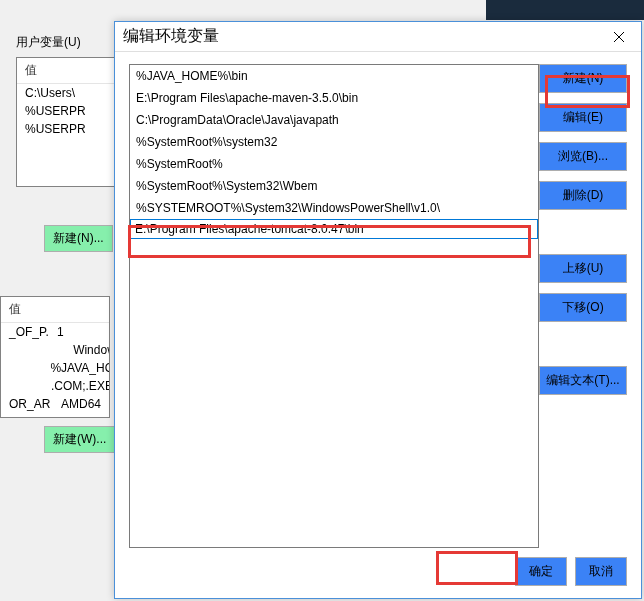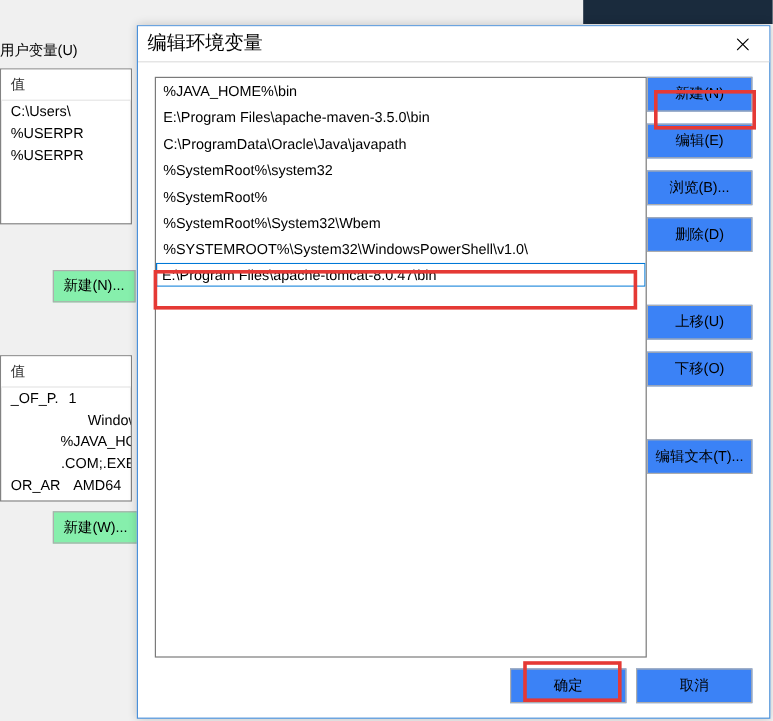--- a/index.html
+++ b/index.html
@@ -1,19 +1,19 @@
 <!DOCTYPE html>
 <html><head>
   <meta charset="utf-8">
   <style>
     * { margin: 0; padding: 0; box-sizing: border-box; font-family: "Microsoft YaHei", "Segoe UI", sans-serif; font-size: 12px; }
     body { background: #f0f0f0; width: 644px; height: 601px; overflow: hidden; position: relative; }
     
     .bg-window { position: absolute; left: 0; top: 0; width: 644px; height: 601px; background: #f0f0f0; }
-    .bg-title-area { position: absolute; left: 0; top: 30px; width: 133px; }
+    .bg-title-area { position: absolute; left: 16px; top: 30px; width: 133px; }
     .bg-label { padding: 4px 0 6px 0; }
     .bg-table { background: #fff; border: 1px solid #828282; width: 110px; }
     .bg-th { background: #fff; padding: 4px 8px; border-bottom: 1px solid #e5e5e5; color: #333; }
     .bg-td { padding: 2px 8px; white-space: nowrap; overflow: hidden; }
     .bg-btn { position: absolute; background: #86efac; border: 1px solid #adadad; padding: 4px 8px; cursor: pointer; }
     
     .bg-dark-strip { position: absolute; top: 0; right: 0; width: 158px; height: 20px; background: #1a2b3d; }
     
     .dialog { position: absolute; left: 114px; top: 21px; width: 528px; height: 578px; background: #fff; border: 1px solid #4a90d9; box-shadow: 0 0 8px rgba(0,0,0,0.2); }
     .titlebar { height: 30px; background: #fff; border-bottom: 1px solid #dfdfdf; display: flex; align-items: center; padding: 0 8px; position: relative; }
@@ -26,21 +26,21 @@
     .list-item { padding: 4px 6px; white-space: nowrap; overflow: hidden; text-overflow: ellipsis; }
     .list-item.selected { background: #14b8a6; color: #fff; }
     .list-sel-outer { position: relative; }
     .edit-input { width: 100%; border: 1px solid #0078d7; padding: 2px 4px; font-size: 12px; outline: none; }
     
     .side-btns { display: flex; flex-direction: column; gap: 10px; width: 88px; }
     .dlg-btn { background: #3b82f6; border: 1px solid #adadad; padding: 5px 4px; cursor: pointer; text-align: center; }
     .spacer { height: 24px; }
     
     .footer-btns { position: absolute; right: 14px; bottom: 12px; display: flex; gap: 8px; }
-    .footer-btns .dlg-btn { width: 97px; }
+    .footer-btns .dlg-btn { width: 52px; }
     
     .red-box { position: absolute; border: 3px solid #e53935; pointer-events: none; }
   </style>
 </head>
 <body>
 
 <div class="bg-window">
   <div class="bg-dark-strip"></div>
 
   <div class="bg-title-area">

